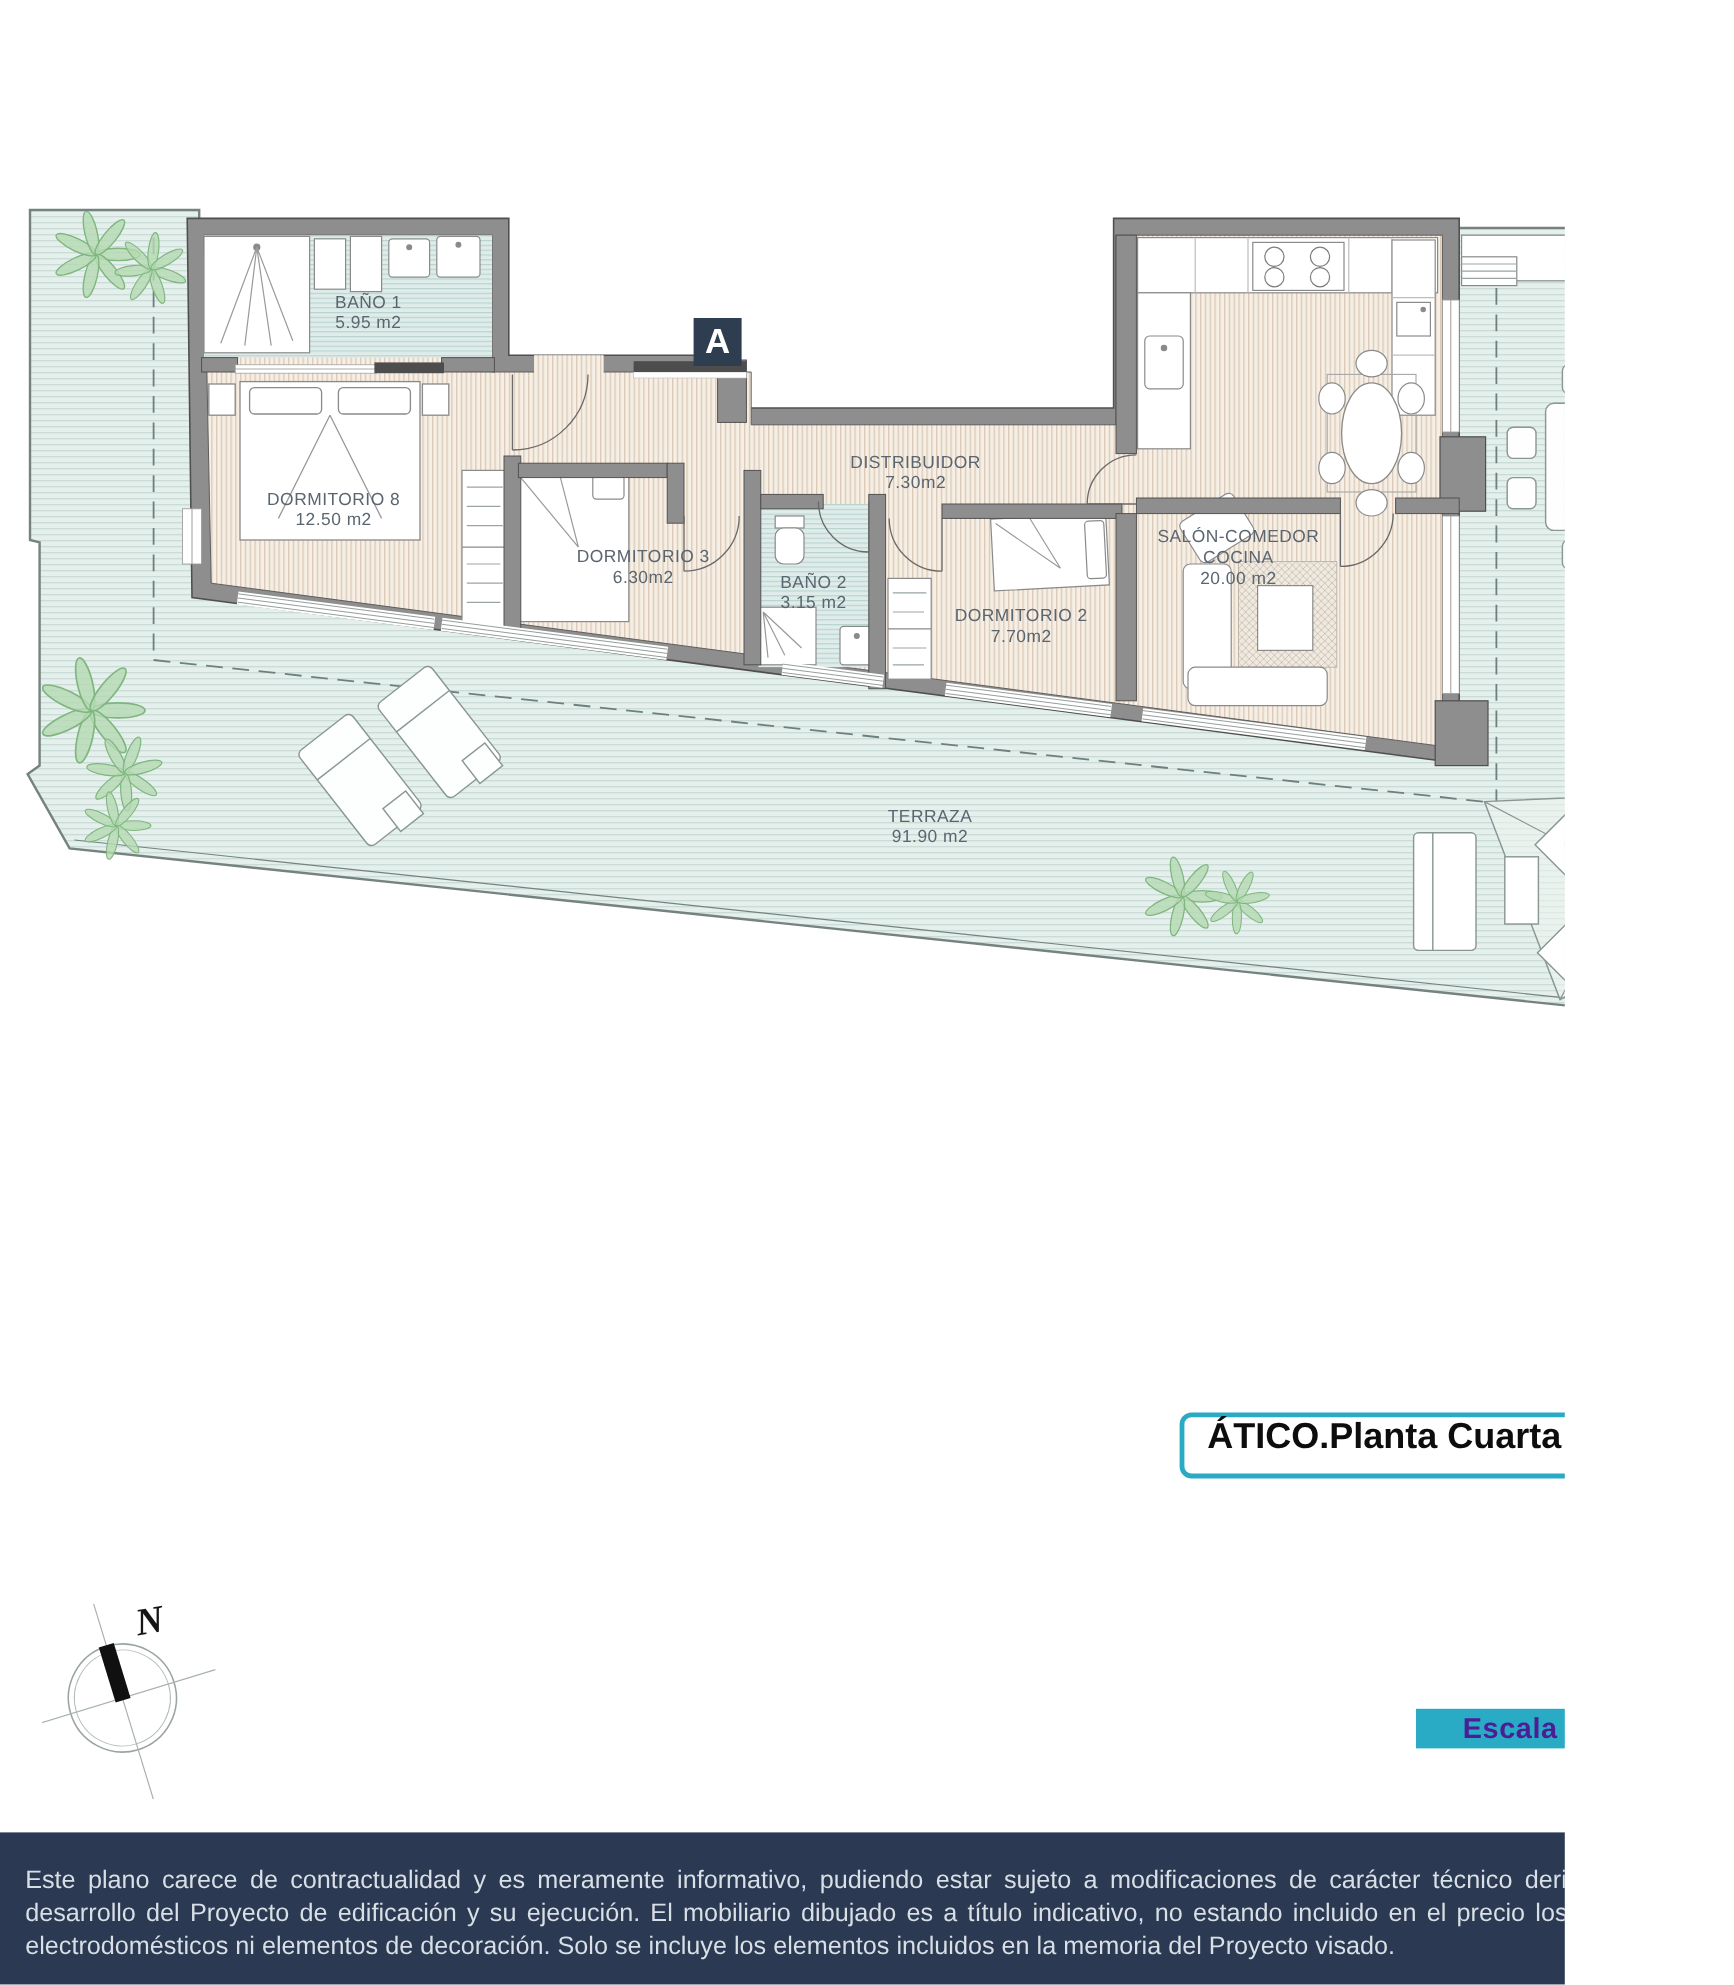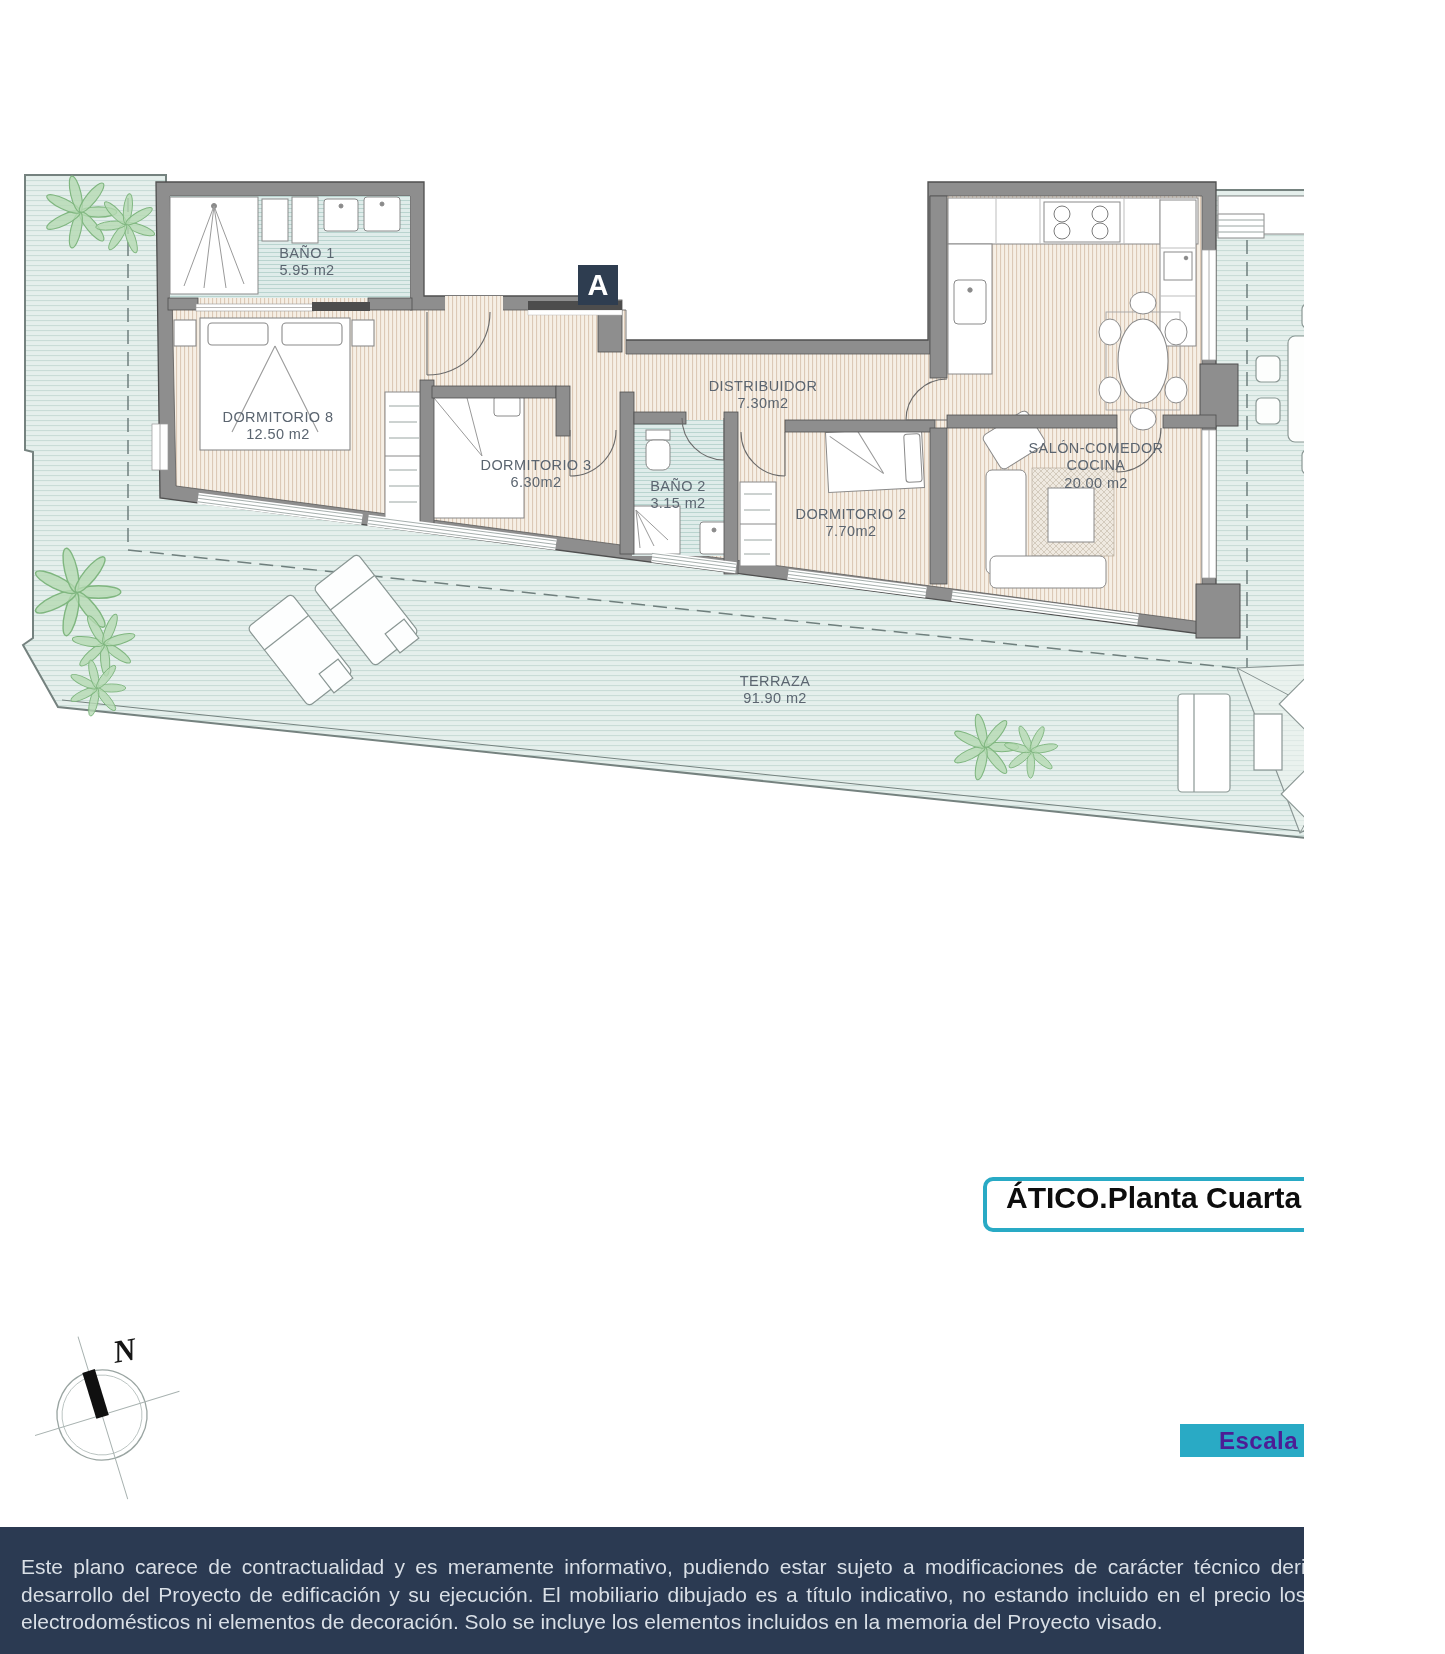--- a/index.html
+++ b/index.html
@@ -364,21 +364,21 @@
       <span>3.15 m2</span>
   </div>
   <div class="rlabel" style="left:763px;top:395px">
     <span>DISTRIBUIDOR</span>
       <span>7.30m2</span>
   </div>
   <div class="rlabel" style="left:851px;top:523px">
     <span>DORMITORIO 2</span>
       <span>7.70m2</span>
   </div>
-  <div class="rlabel" style="left:1096px;top:466px">
+  <div class="rlabel" style="left:1032px;top:466px">
     <span>SALÓN-COMEDOR</span>
       <span>COCINA</span>
       <span>20.00 m2</span>
   </div>
   <div class="rlabel" style="left:775px;top:690px">
     <span>TERRAZA</span>
       <span>91.90 m2</span>
   </div>
 
   <div class="marker-a">A</div>

